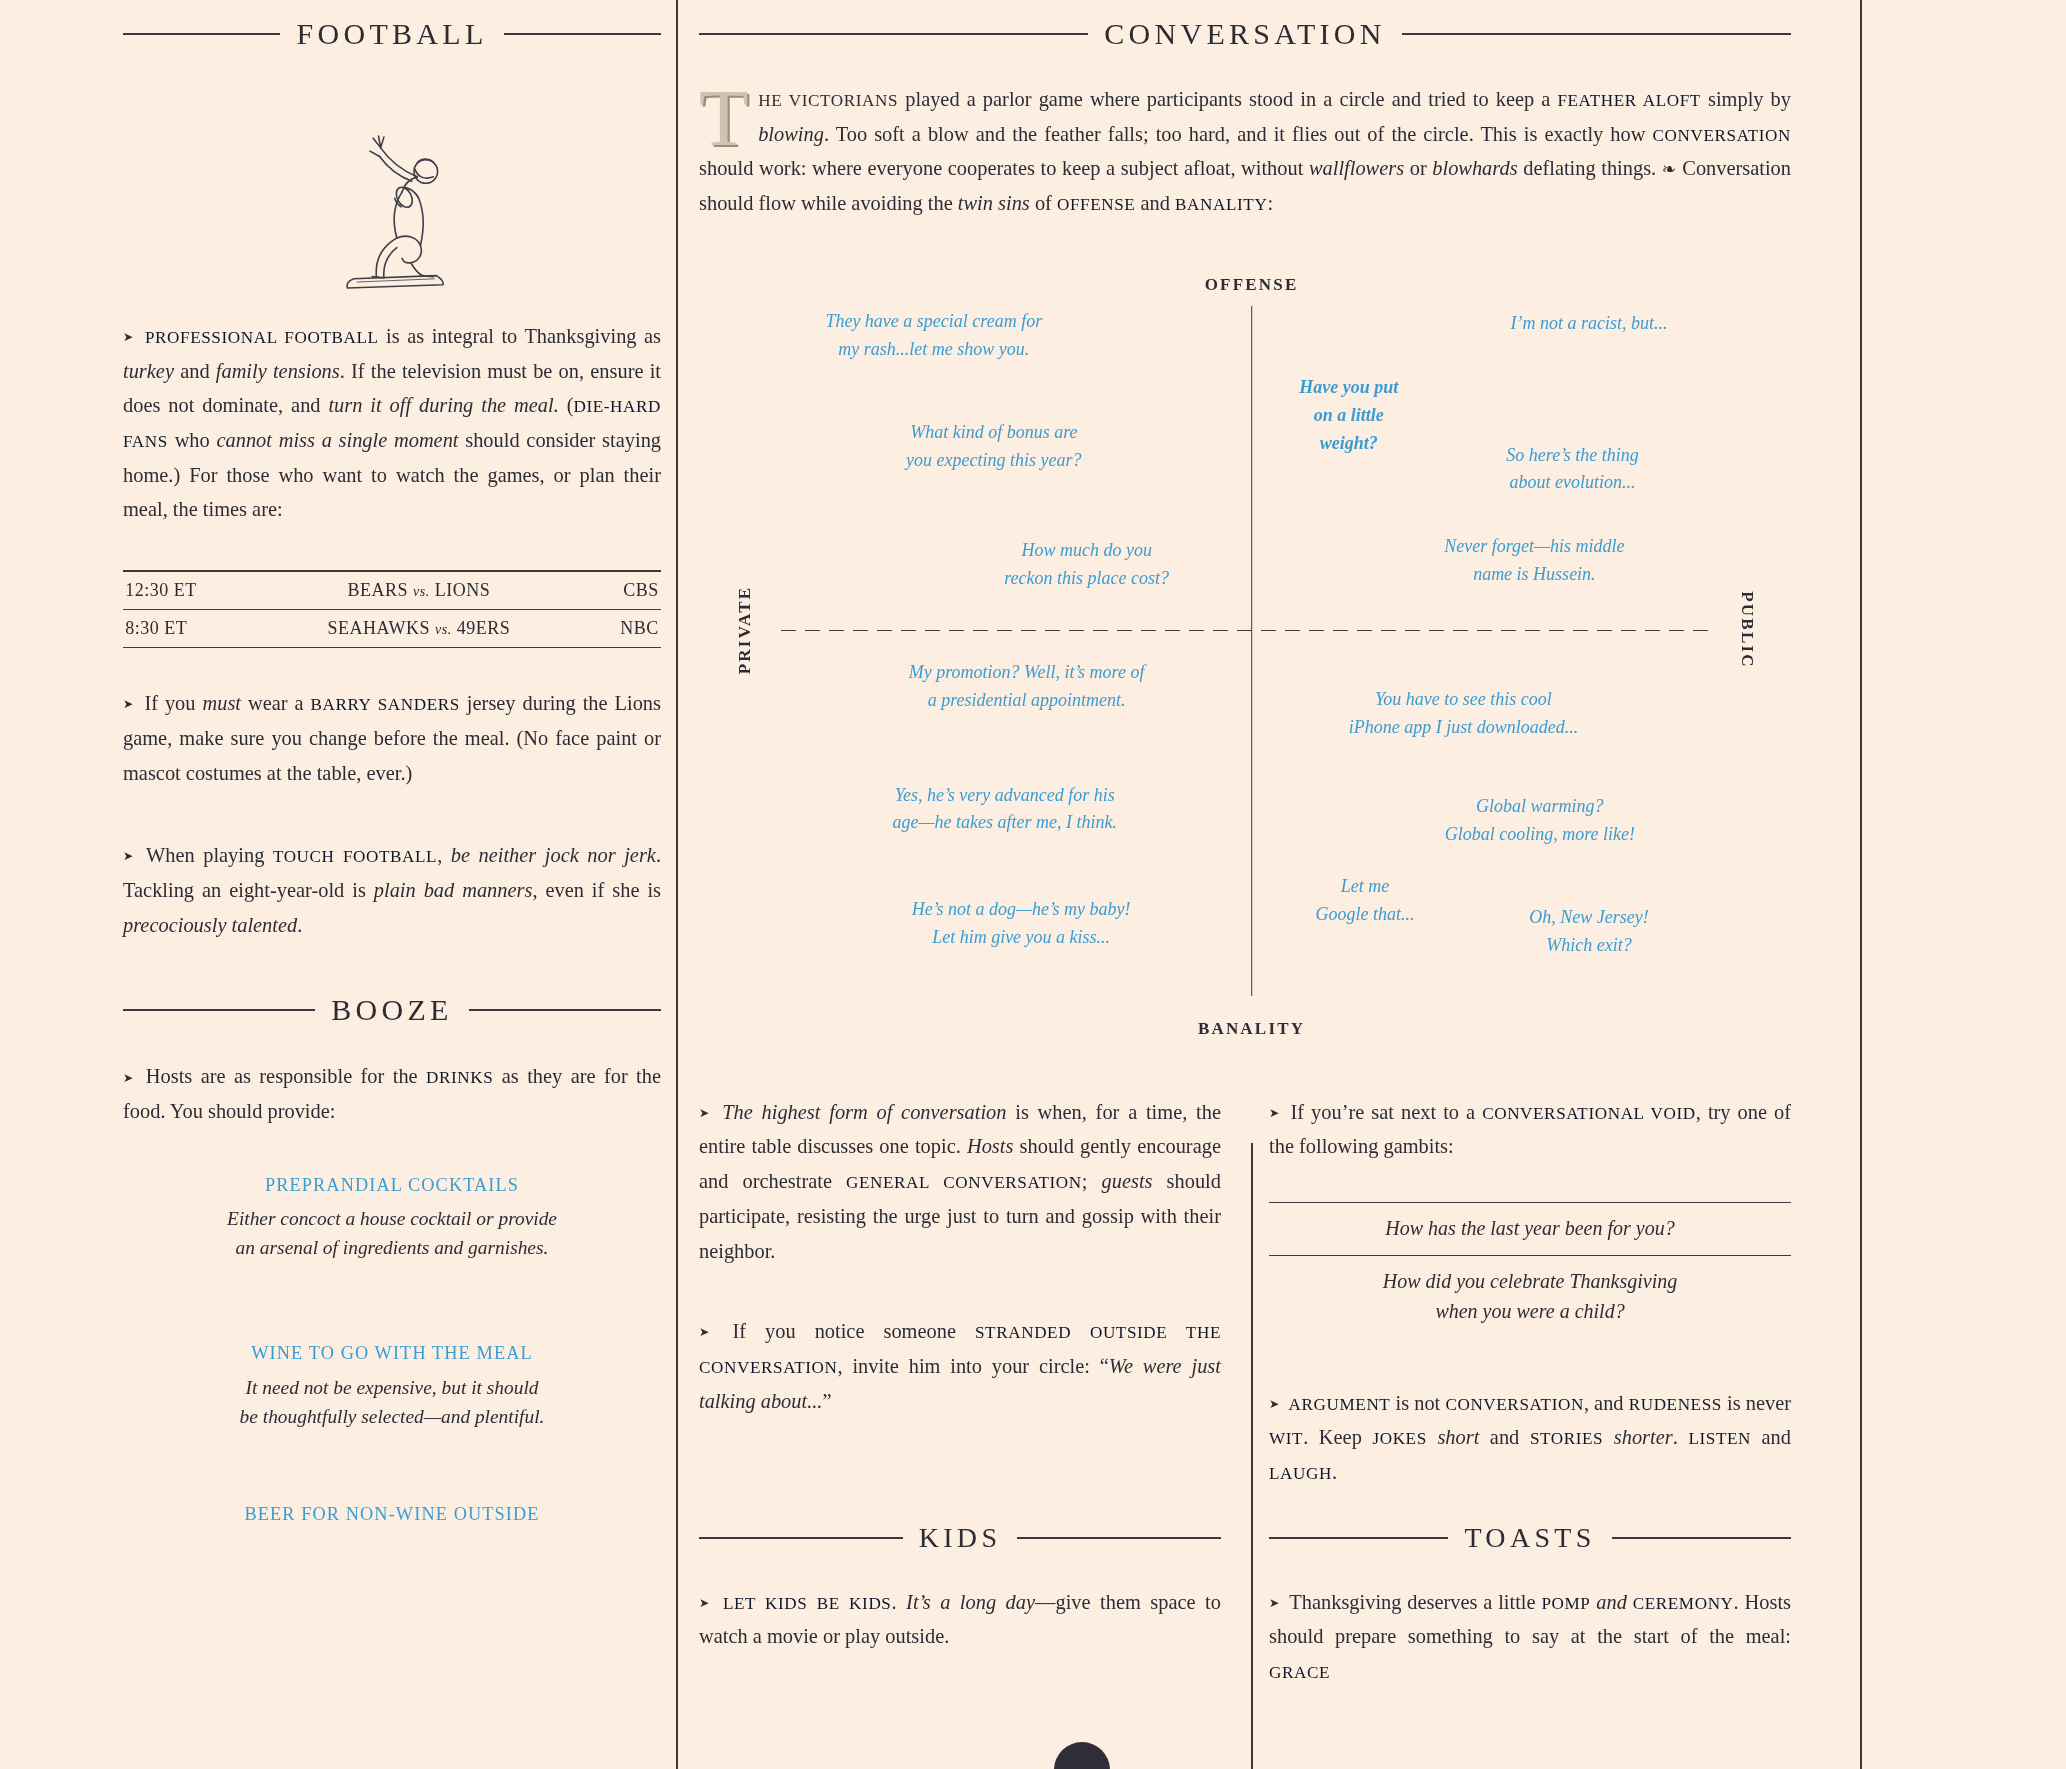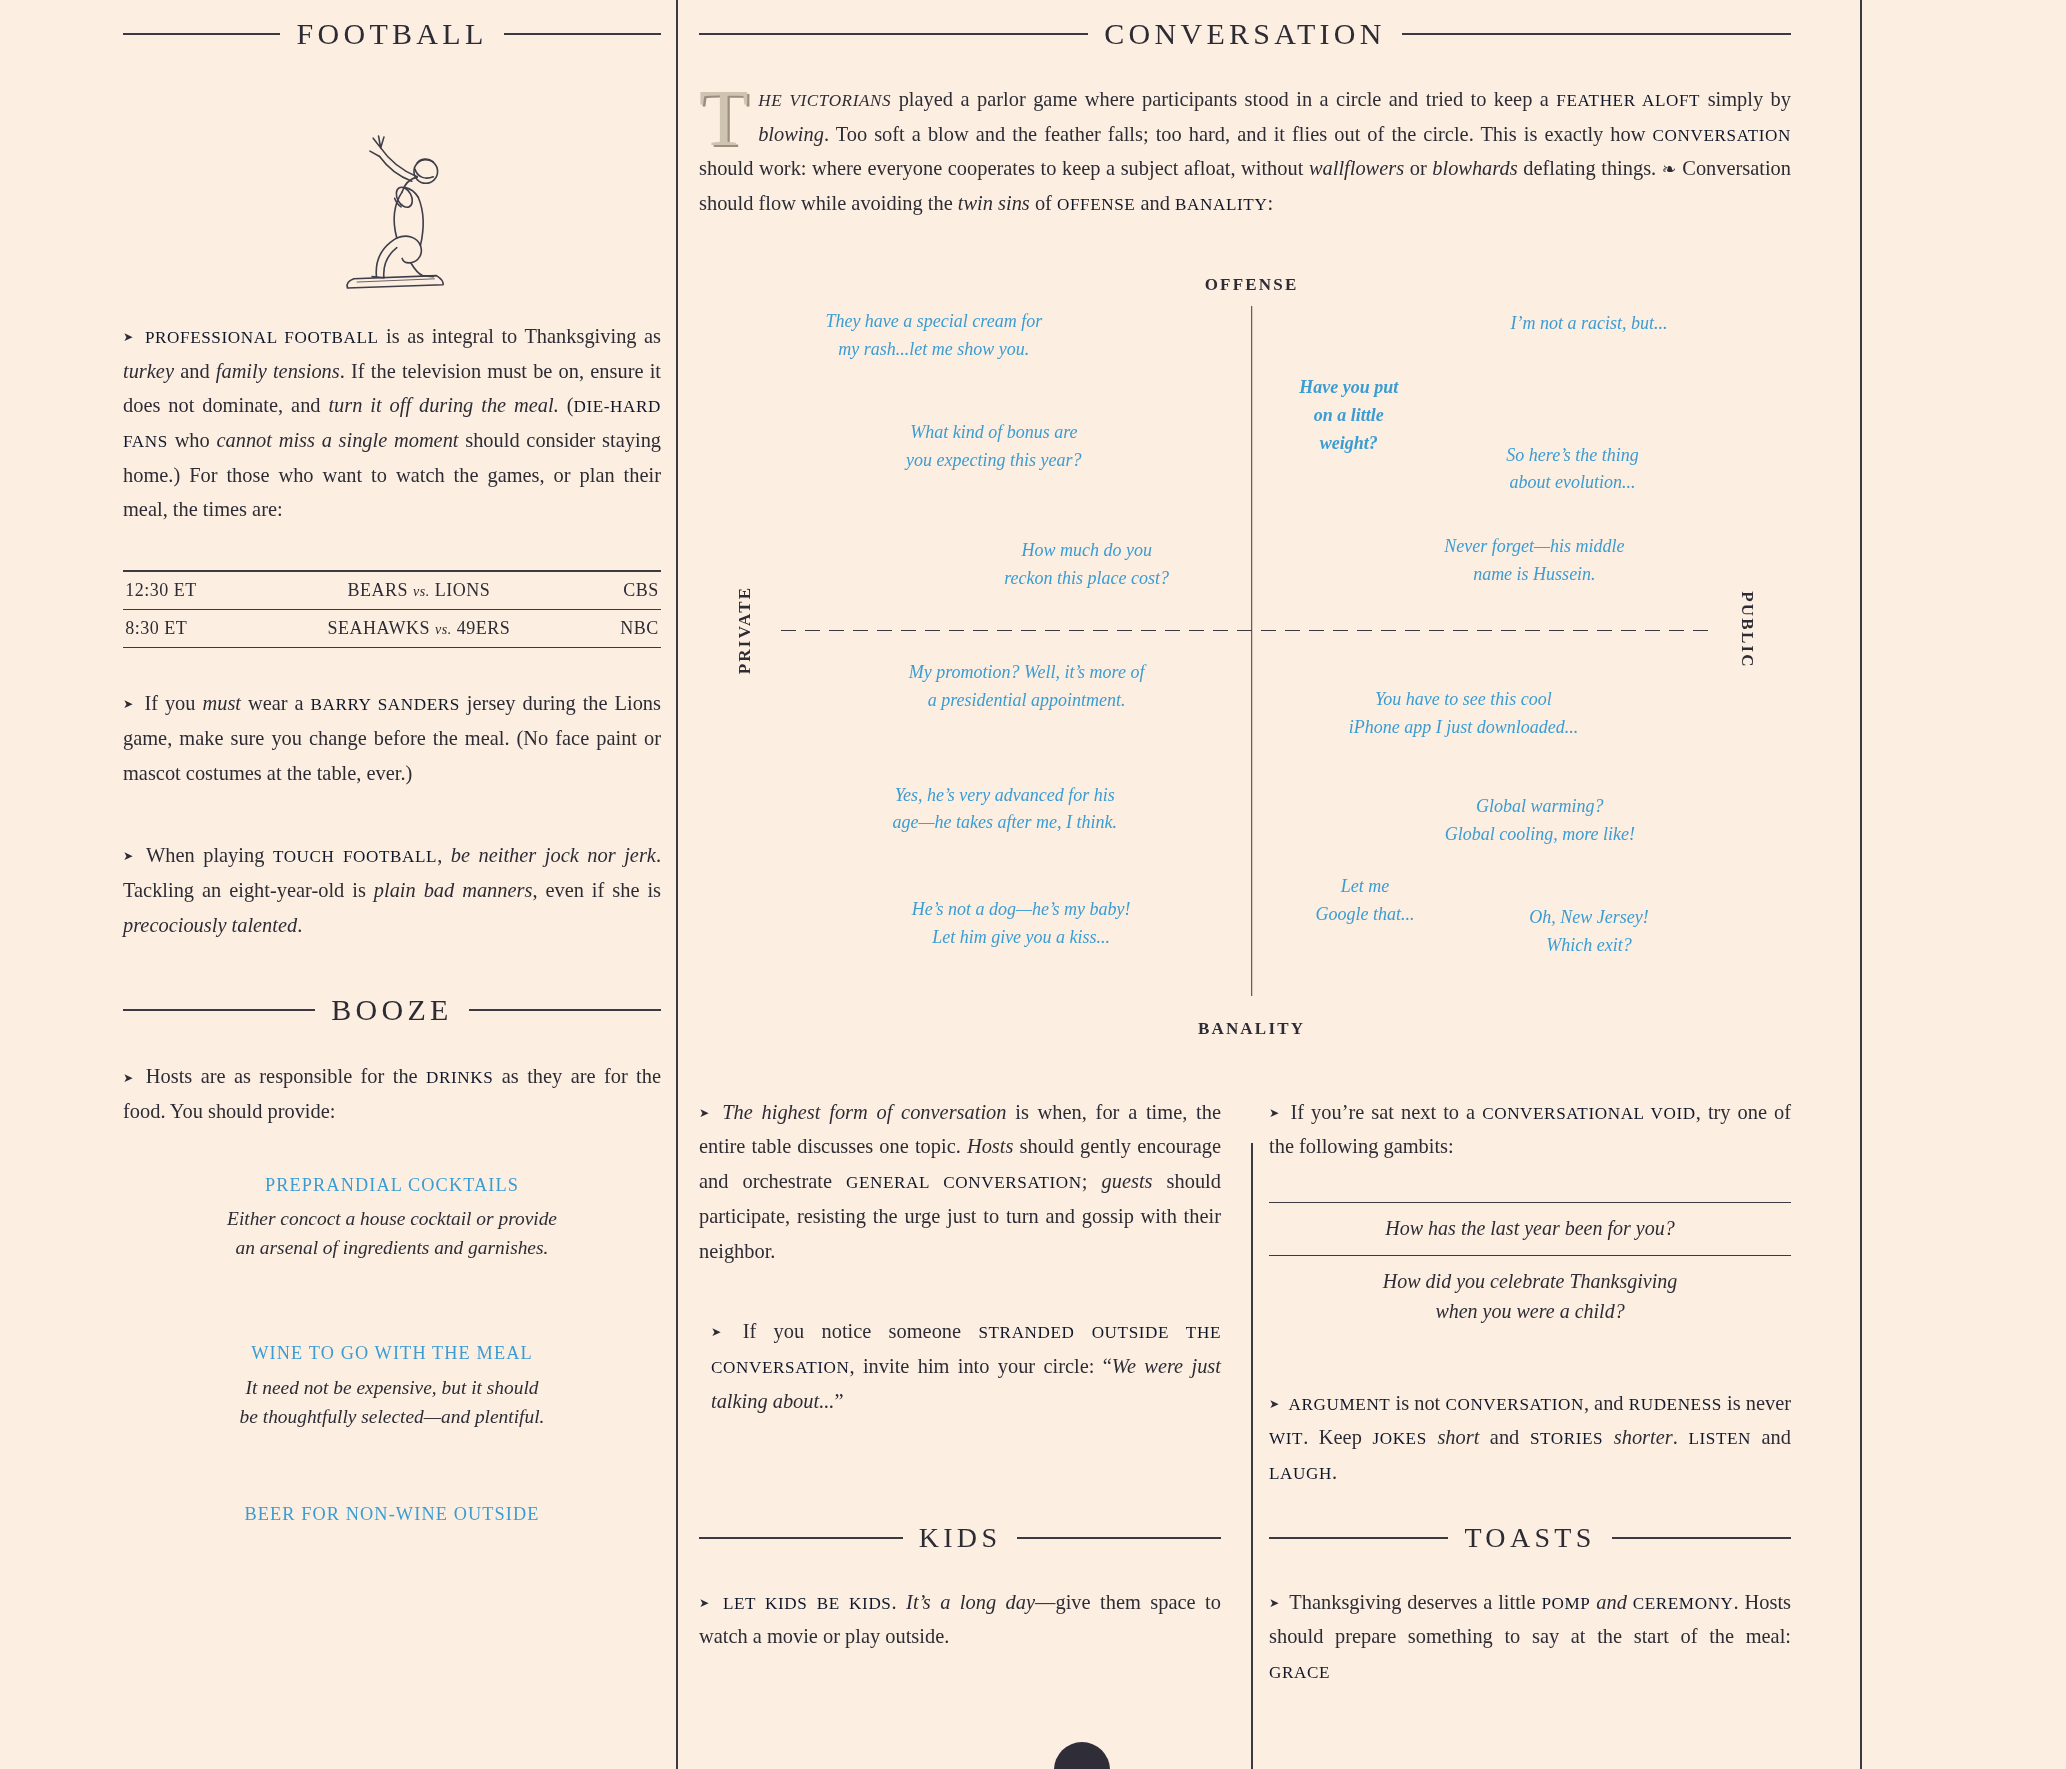--- a/index.html
+++ b/index.html
@@ -7,21 +7,21 @@
         font-family:"Liberation Serif",serif;color:#2d2c35;}
 
   
   .sec-header{display:flex;align-items:center;}
   .sec-header .rule{flex:1;height:0;border-top:2.2px solid #3b3a43;}
   .sec-header h2{margin:0 16px;font-size:30px;font-weight:400;letter-spacing:4.3px;white-space:nowrap;}
   .para{font-size:20.4px;line-height:1.70;text-align:justify;margin:0;}
   .seg-t{}
   .seg-i,.seg-hi{font-style:italic;}
   .seg-b{color:#0f172a;font-size:0.84em;letter-spacing:0.6px;}
-  .seg-sc{font-size:0.84em;letter-spacing:0.6px;font-style:italic;}
+  .seg-sc{font-size:0.84em;letter-spacing:0.6px;}
   .seg-vs{font-style:italic;font-size:0.78em;}
   .seg-ar{font-family:"DejaVu Sans",sans-serif;font-size:0.60em;vertical-align:0.14em;padding-right:5.4px;}
   .seg-fl{font-family:"DejaVu Sans",sans-serif;font-size:0.85em;}
 
   
   .left-col{position:absolute;left:123px;top:0;width:538px;}
   .right-col{position:absolute;left:699px;top:0;width:1092px;}
   .divider-main{position:absolute;left:676px;top:0;bottom:0;width:2.2px;background:#3b3a43;}
   .divider-right{position:absolute;left:1860px;top:0;bottom:0;width:1.6px;background:#3b3a43;}
   .divider-sub{position:absolute;left:1251px;top:1143px;bottom:0;width:1.6px;background:#3b3a43;}
@@ -62,21 +62,21 @@
          font-size:18px;line-height:1.55;text-align:center;white-space:pre-line;}
   .q-tl0{left:21.5%;top:8%;}   .q-tl1{left:27%;top:22.5%;}  .q-tl2{left:35.5%;top:38%;}
   .q-tr0{left:81.5%;top:6.5%;} .q-tr1{left:59.5%;top:18.5%;font-weight:bold;}.q-tr2{left:80%;top:25.5%;}
   .q-tr3{left:76.5%;top:37.5%;}
   .q-bl0{left:30%;top:54%;}    .q-bl1{left:28%;top:70%;}    .q-bl2{left:29.5%;top:85%;}
   .q-br0{left:70%;top:57.5%;}  .q-br1{left:77%;top:71.5%;}  .q-br2{left:61%;top:82%;}
   .q-br3{left:81.5%;top:86%;}
 
   .two-col{display:flex;justify-content:space-between;margin-top:56px;}
   .sub{width:47.8%;}
-  .mt-85{margin-top:46px;margin-left:12px;}
+  .mt-85{margin-top:46px;}
   .mt-90{margin-top:48px;}
   .gambits{margin-top:38px;}
   .gambit{border-top:1.6px solid #3b3a43;text-align:center;font-style:italic;font-size:20px;
           line-height:1.5;padding:9.7px 0 12px;white-space:pre-line;}
 
   .kt-row{display:flex;justify-content:space-between;margin-top:32px;}
   .kt-row h2{font-size:28px;}
   .kt-para{margin-top:31px;}
   .kids-circle{position:absolute;left:1054px;top:1742px;width:56px;height:56px;border-radius:50%;background:#2f2e38;}
 </style>

